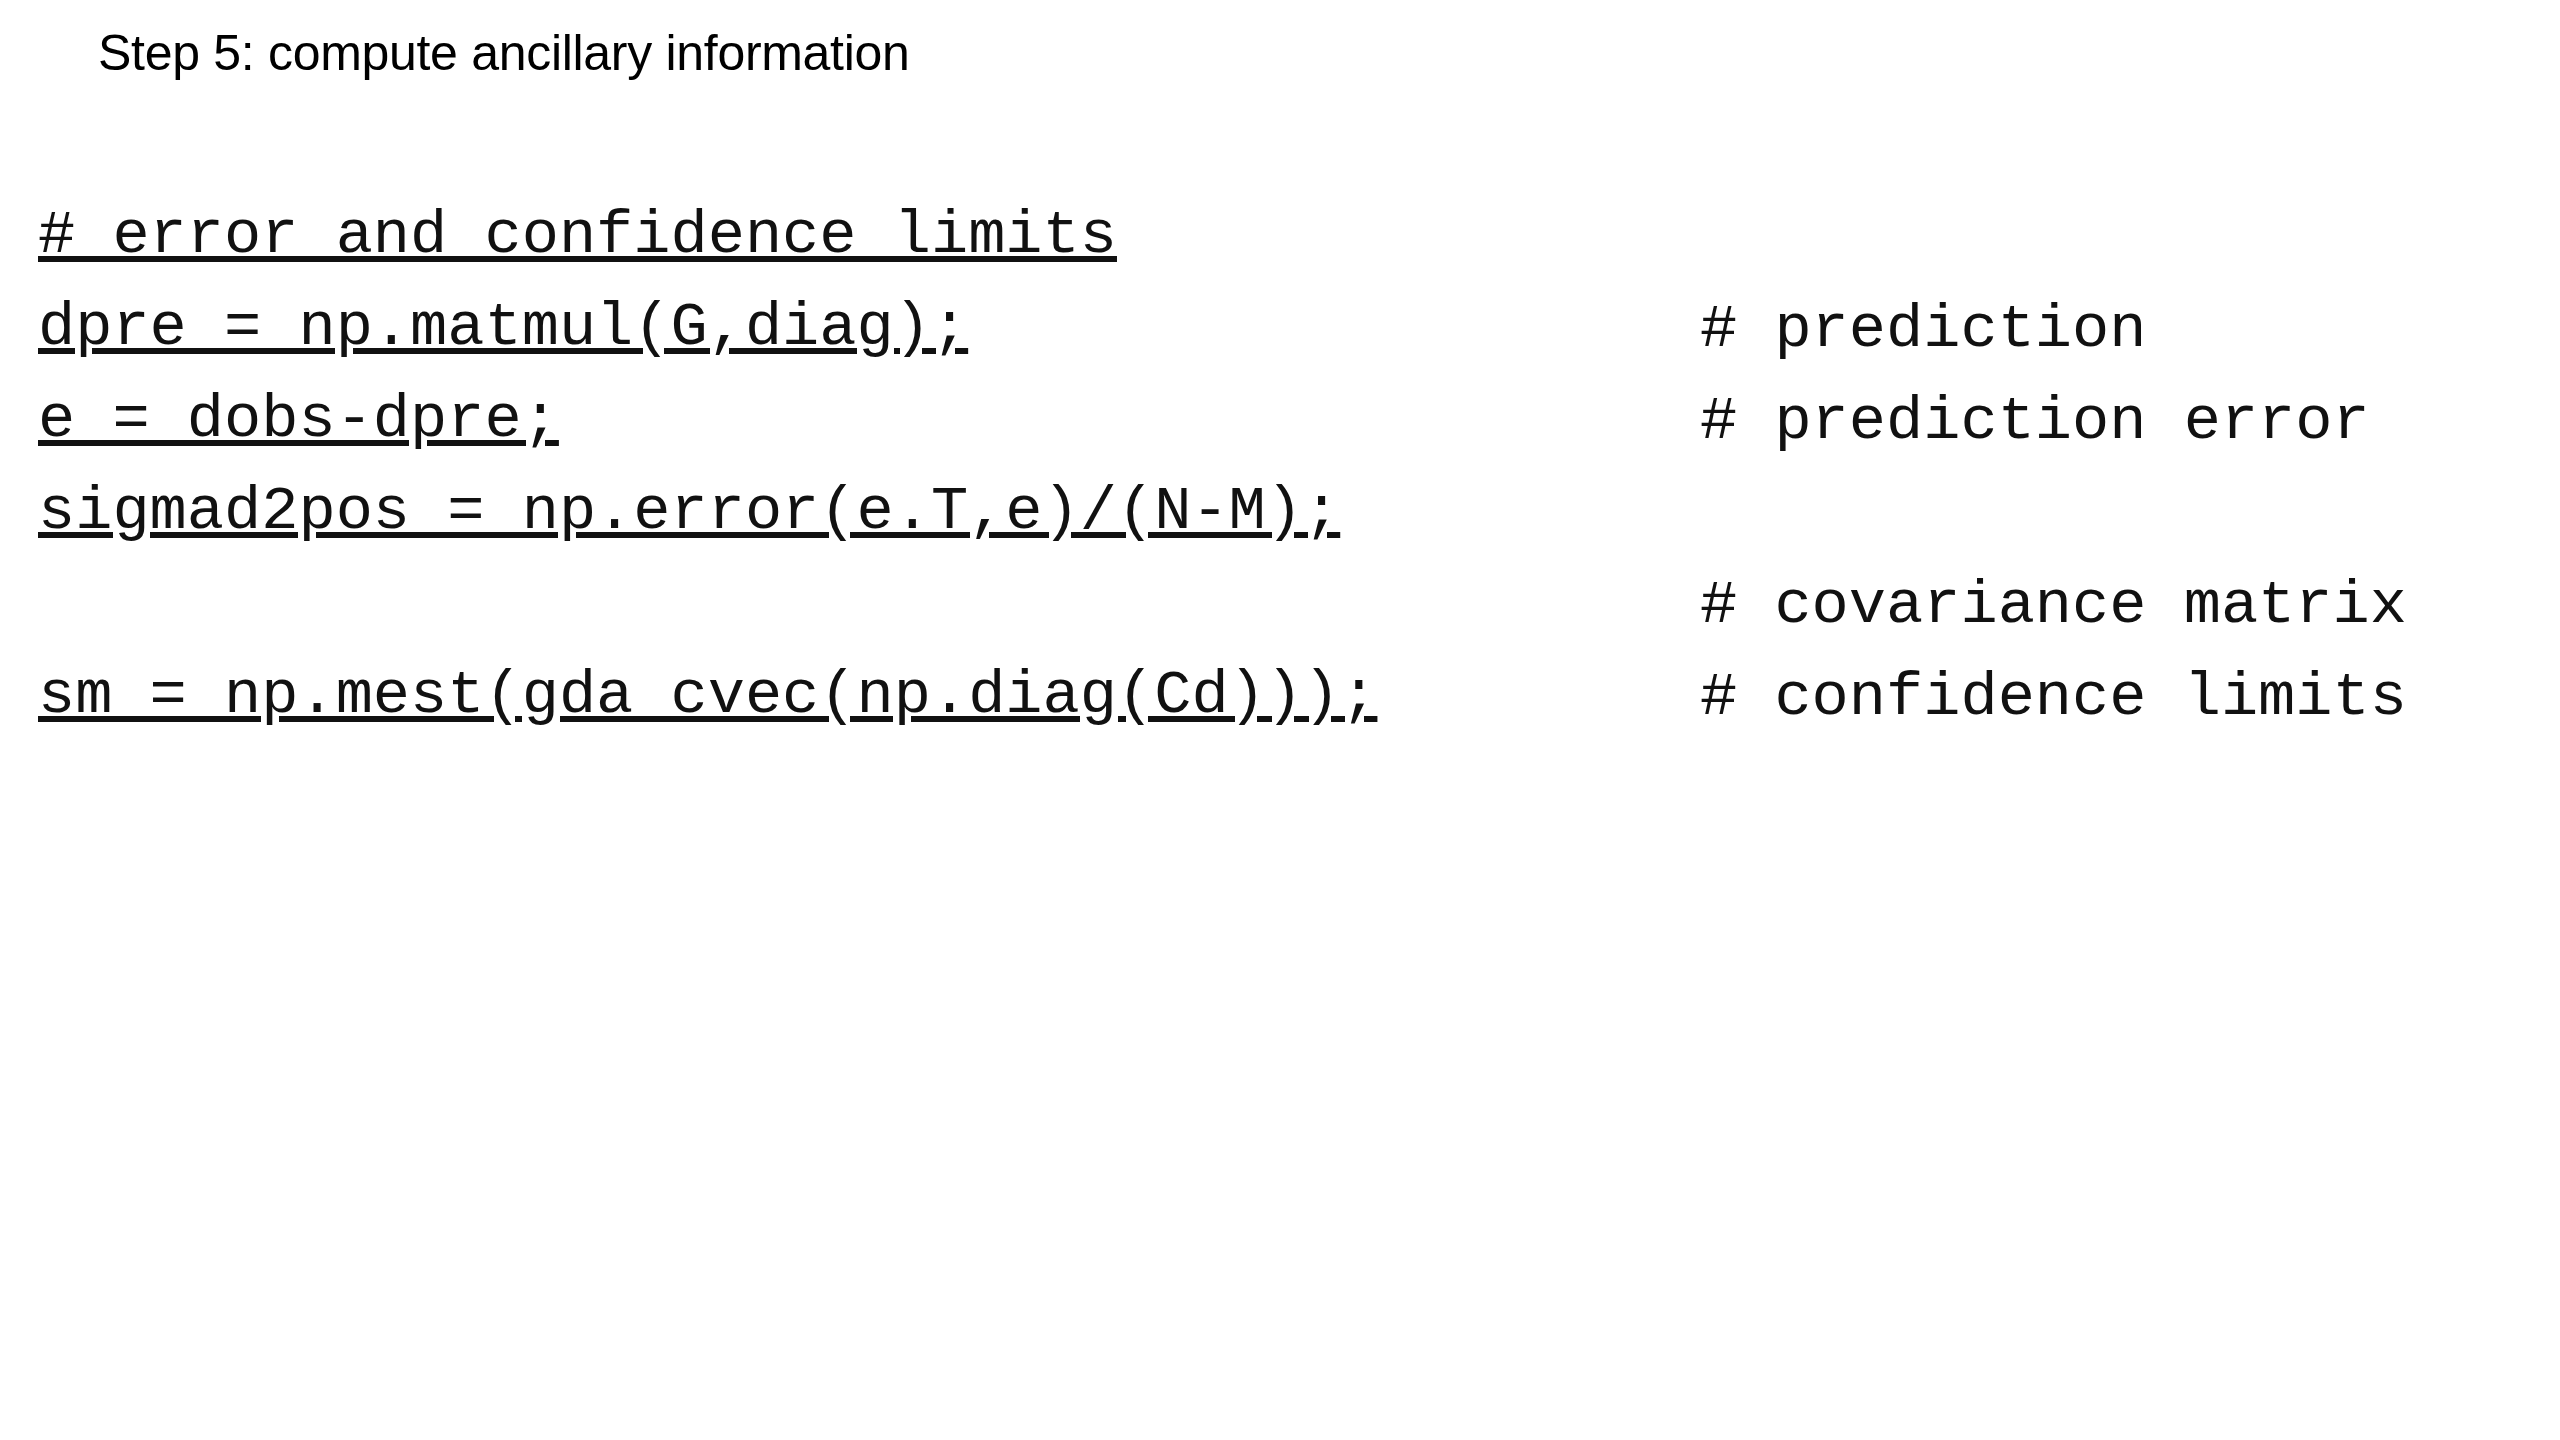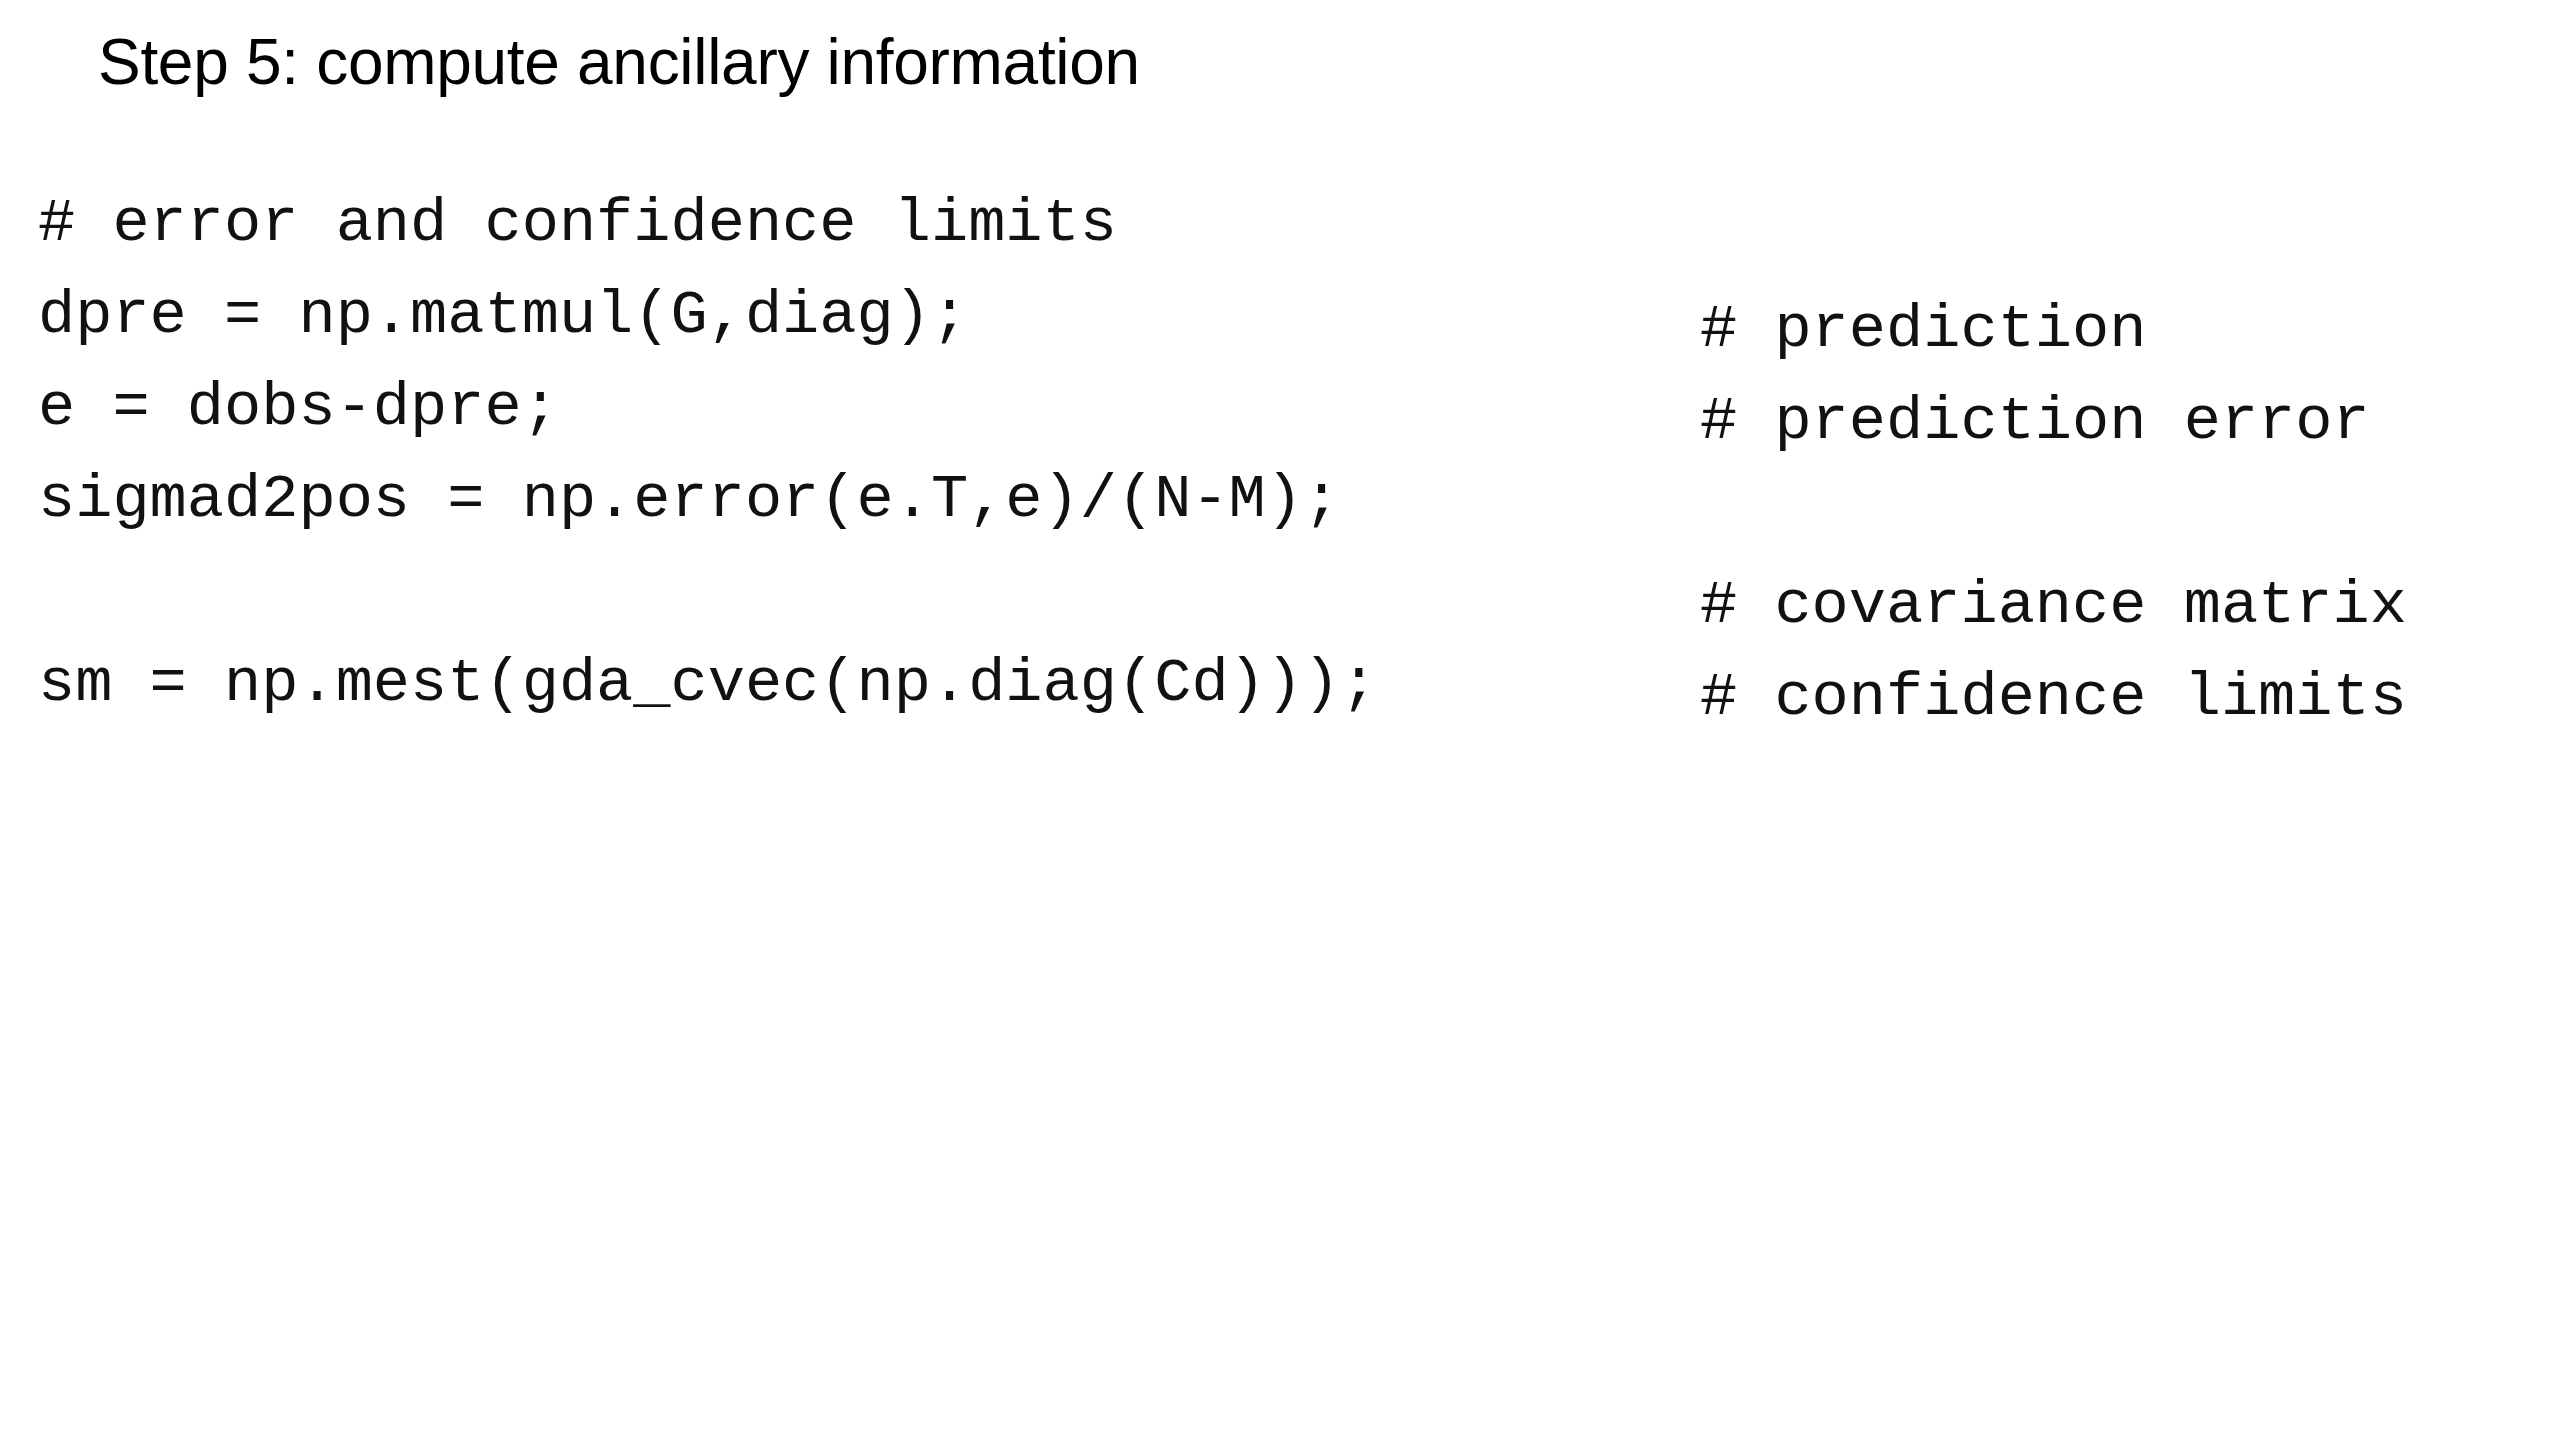--- a/index.html
+++ b/index.html
@@ -12,21 +12,21 @@
     width: 2560px;
     height: 1440px;
     background: #ffffff;
     overflow: hidden;
   }
   #slide-title {
     position: absolute;
     left: 98px;
     top: 22px;
     font-family: "Liberation Sans", sans-serif;
-    font-size: 64px;
+    font-size: 50px;
     font-weight: 400;
     color: #000000;
     letter-spacing: -0.3px;
     white-space: nowrap;
     line-height: 1.25;
   }
   #code-block {
     position: absolute;
     left: 38px;
     top: 178px;
@@ -37,22 +37,23 @@
     height: 92px;
     white-space: pre;
     font-family: "Liberation Mono", "DejaVu Sans Mono", monospace;
     font-size: 62px;
     line-height: 92px;
     color: #111111;
   }
   .code-text {
     position: absolute;
     left: 0;
-    top: 0;
+    top: 12px;
     white-space: pre;
+    text-decoration: underline;
   }
   .code-comment {
     position: absolute;
     left: 1662px;
     top: 14px;
     white-space: pre;
   }
 </style>
 </head>
 <body>

